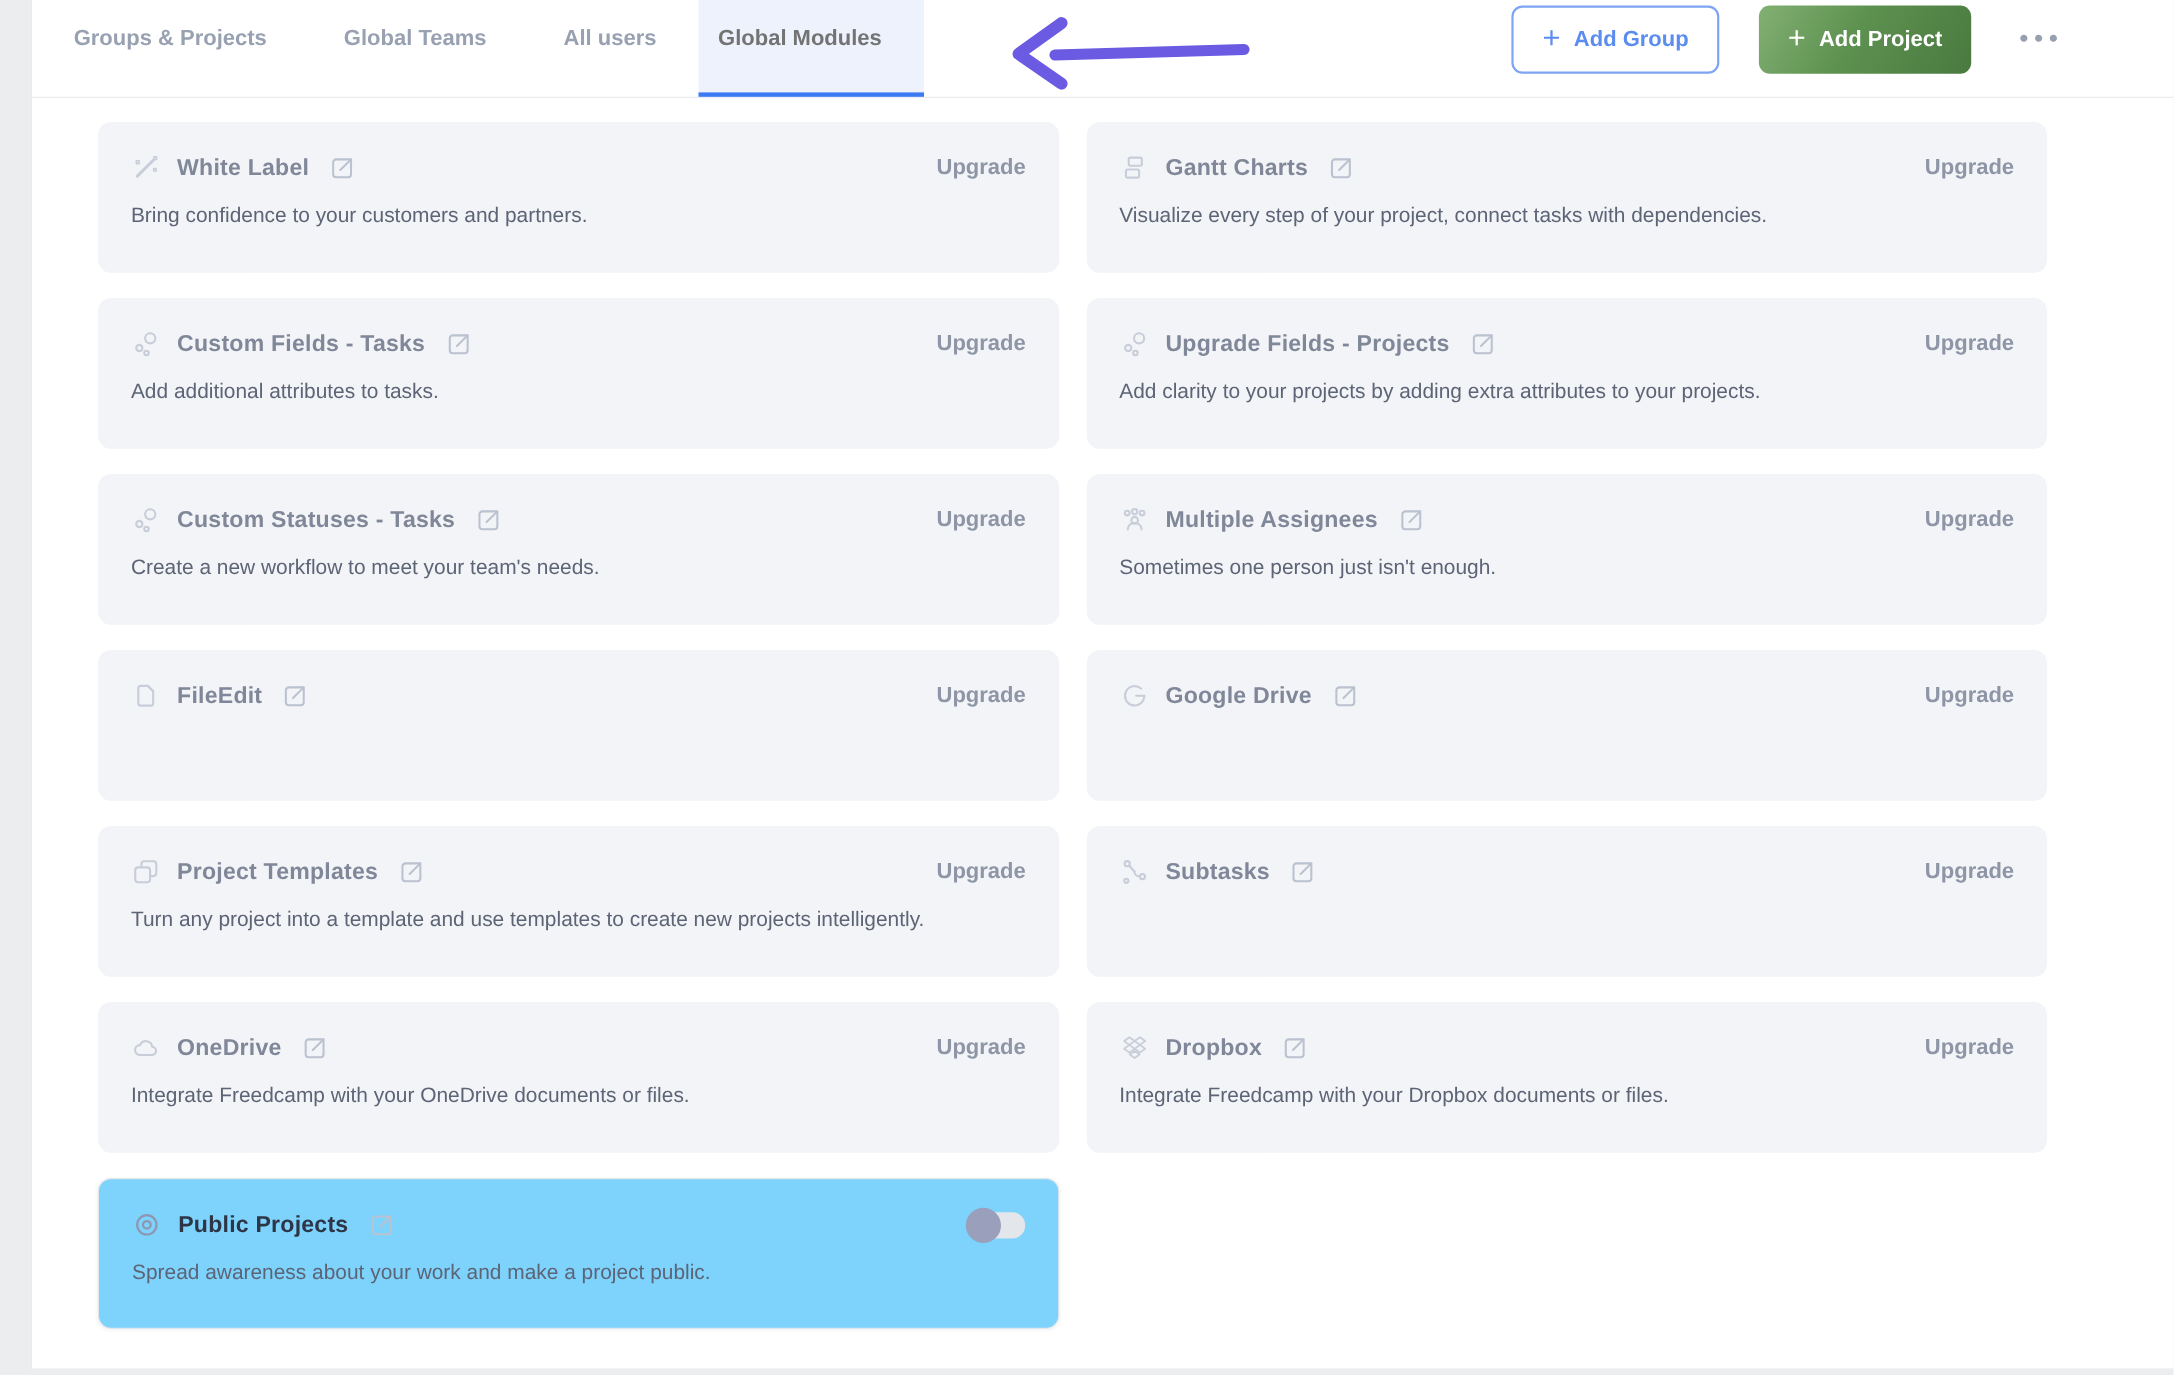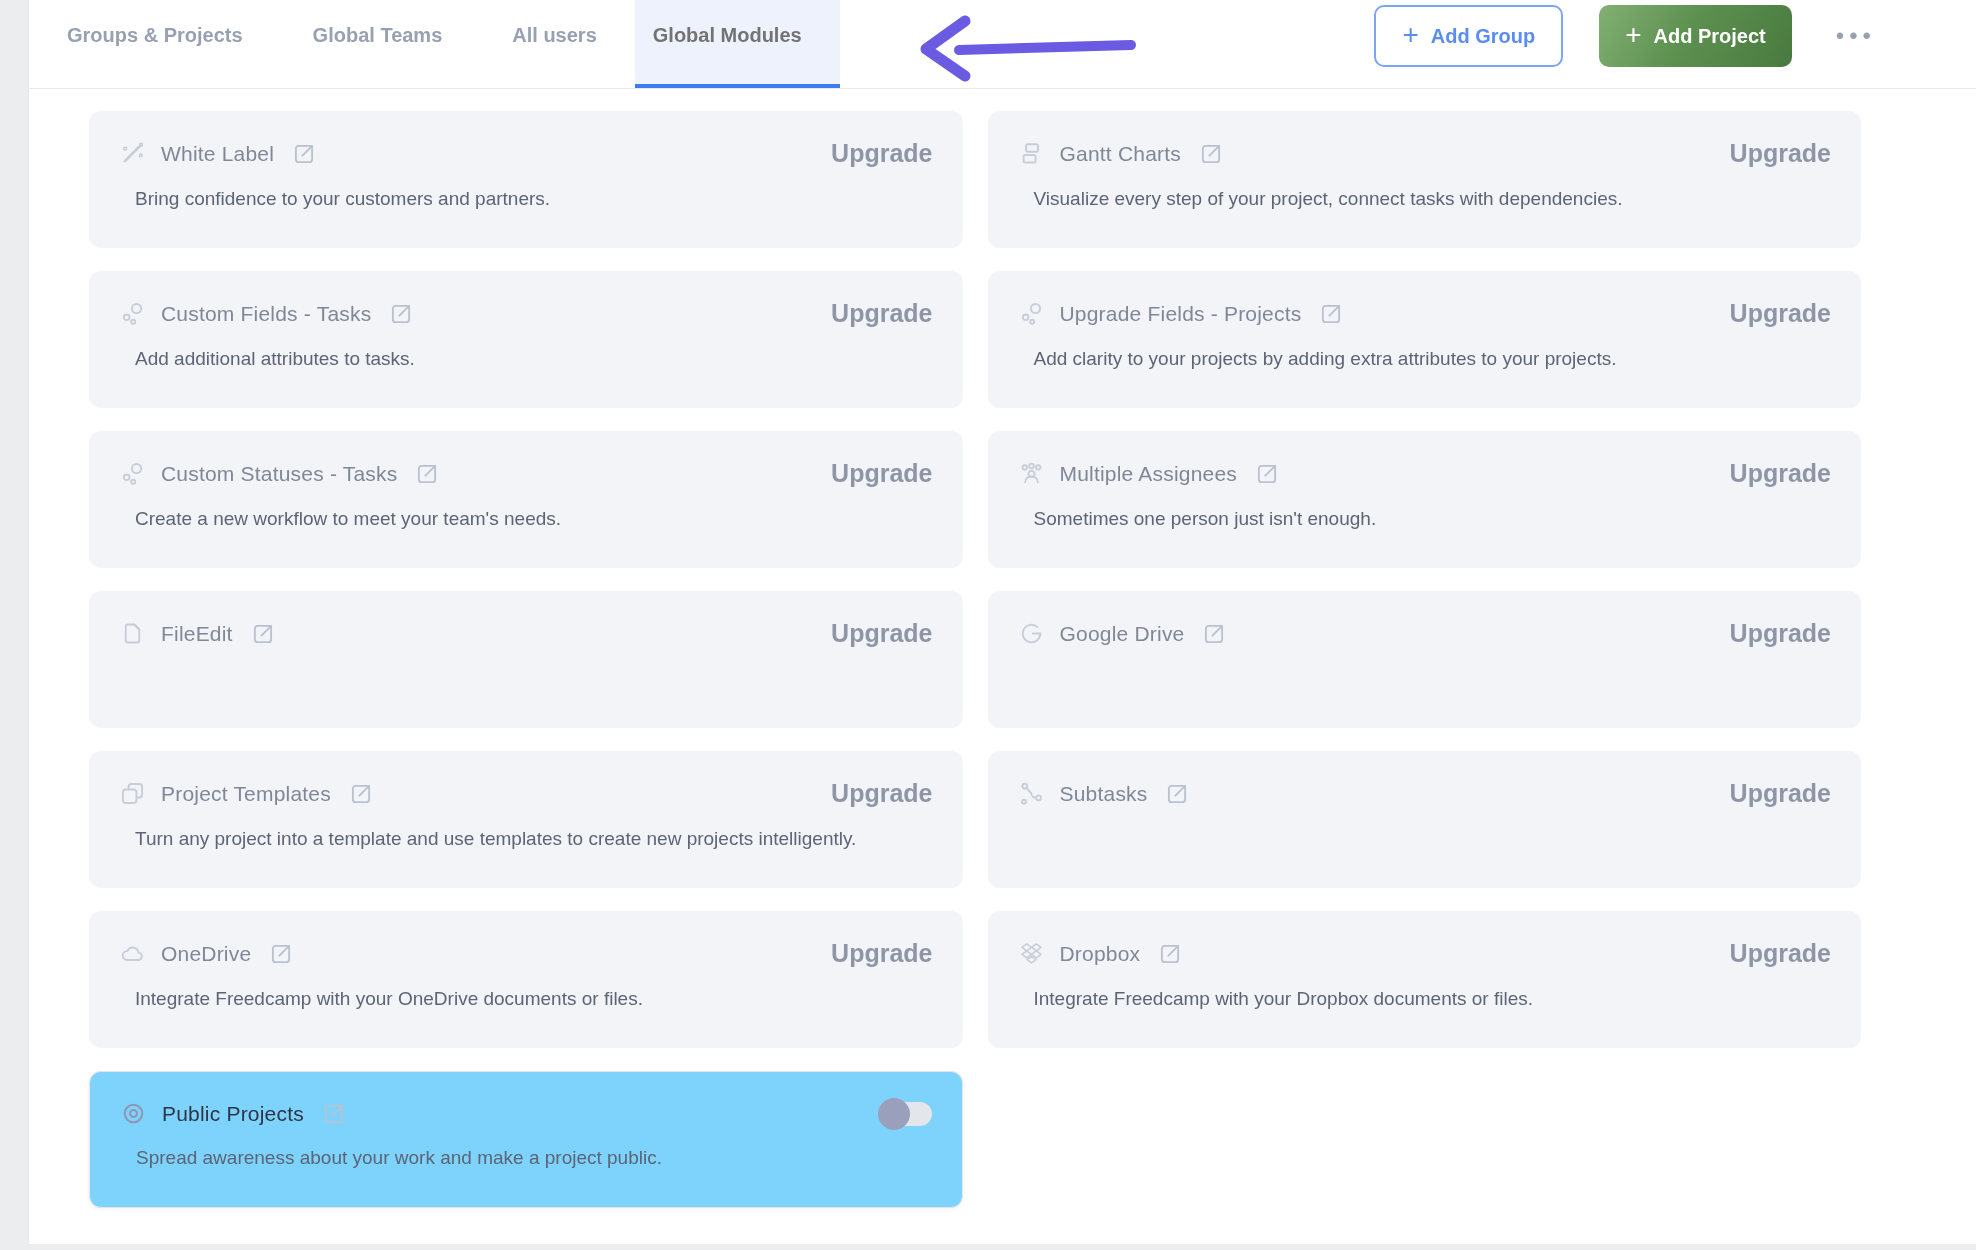--- a/index.html
+++ b/index.html
@@ -20,25 +20,25 @@
   .more{color:#97a0ae;font-size:24px;letter-spacing:5px;cursor:pointer;margin-left:8px;white-space:nowrap;}
 
   
   .modules-grid{display:grid;grid-template-columns:1fr 1fr;column-gap:25px;row-gap:23px;margin:22px 115px 0 60px;}
   .card{background:#f3f4f7;border-radius:12px;padding:28px 30px 30px;min-height:137px;box-sizing:border-box;}
   .card-highlight{background:#7dd3fc;border:1px solid #e3e6ea;box-shadow:0 1px 4px rgba(25,35,60,.06);}
   .card-head{display:flex;align-items:center;}
   .mod-icon{width:27px;height:27px;color:#c8ced9;margin-right:15px;flex:0 0 auto;}
   .mod-icon svg,.ext-icon svg{width:100%;height:100%;display:block;}
   .card-highlight .mod-icon{color:#8e96b2;}
-  .mod-title{font-size:21px;font-weight:normal;color:#7f8799;letter-spacing:.2px;white-space:nowrap;text-align:center;}
+  .mod-title{font-size:21px;font-weight:bold;color:#7f8799;letter-spacing:.2px;white-space:nowrap;text-align:center;}
   .card-highlight .mod-title{color:#2d3547;}
   .ext-icon{width:26px;height:26px;color:#bac1cf;margin-left:17px;flex:0 0 auto;cursor:pointer;}
-  .upgrade{margin-left:auto;font-size:25px;font-weight:bold;color:#8d95a7;cursor:pointer;}
-  .mod-desc{margin:14px 16px 0;font-size:19px;color:#5c6476;line-height:1.8;}
+  .upgrade{margin-left:auto;font-size:20px;font-weight:bold;color:#8d95a7;cursor:pointer;}
+  .mod-desc{margin:14px 0 0;font-size:19px;color:#5c6476;line-height:1.8;}
 
   
   .toggle{margin-left:auto;position:relative;width:52px;height:24px;background:#e3e7ec;border-radius:12px;cursor:pointer;flex:0 0 auto;}
   .toggle .knob{position:absolute;left:-2px;top:-4px;width:32px;height:32px;border-radius:50%;background:#9aa0bc;}
 </style>
 </head>
 <body>
 
 <div class="panel">
 

